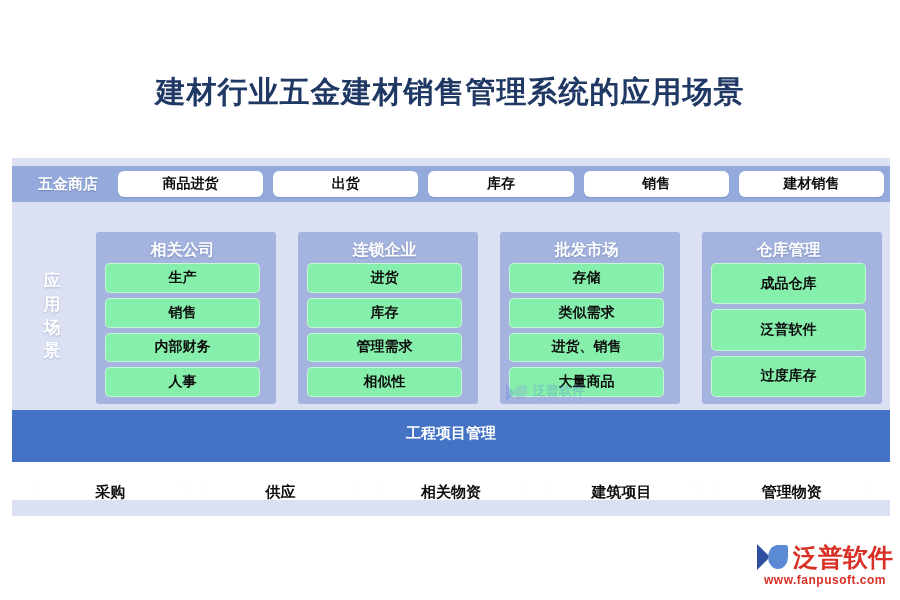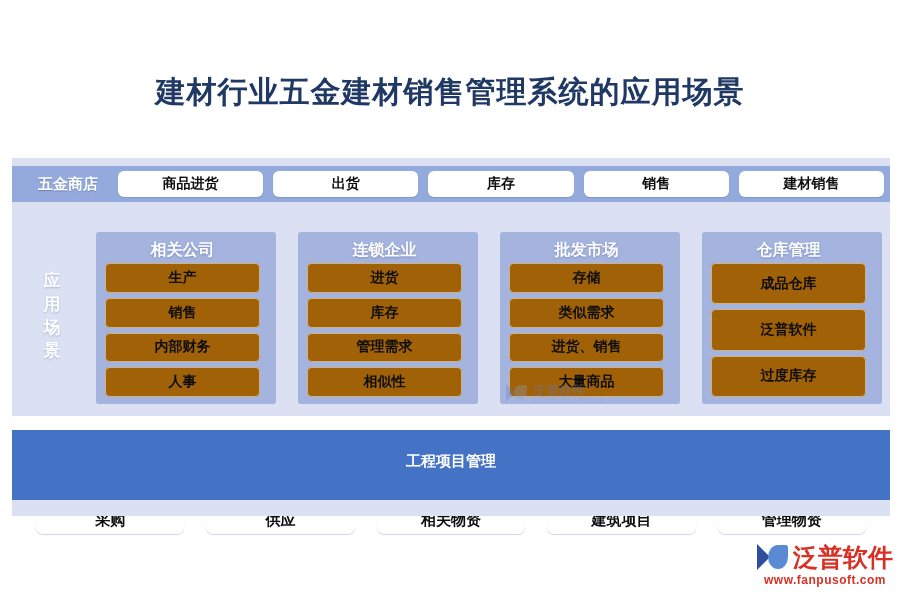--- a/index.html
+++ b/index.html
@@ -111,21 +111,21 @@
     text-shadow: 0 1px 2px rgba(50,70,130,.35);
   }
   .card-items {
     flex: 1;
     display: flex;
     flex-direction: column;
     gap: 5px;
   }
   .chip {
     flex: 1;
-    background: #a16207;
+    background: #86efac;
     border-radius: 5px;
     display: flex;
     align-items: center;
     justify-content: center;
     font-size: 14px;
     font-weight: bold;
     color: #0d0d0d;
     box-shadow: inset 0 0 0 1px rgba(255,255,255,.5);
   }
 
@@ -159,24 +159,24 @@
     background: #8ba3d8;
     border-radius: 50% 10% 50% 50%;
   }
   .wm-text { line-height: 1; }
   .wm-cn { font-size: 13px; font-weight: bold; color: #5b7fd4; }
   .wm-en { font-size: 6px; font-weight: bold; color: #8ba3d8; letter-spacing: 1.2px; }
 
   
   .botband {
     position: absolute;
-    left: 12px; top: 430px;
-    width: 878px; height: 86px;
+    left: 12px; top: 410px;
+    width: 878px; height: 52px;
     background: #4472c4;
-    padding-top: 20px;
+    padding-top: 12px;
   }
   .botband-title {
     color: #ffffff;
     font-size: 15px;
     font-weight: bold;
     text-align: center;
     height: 22px;
     line-height: 22px;
   }
   .botband-btns {

